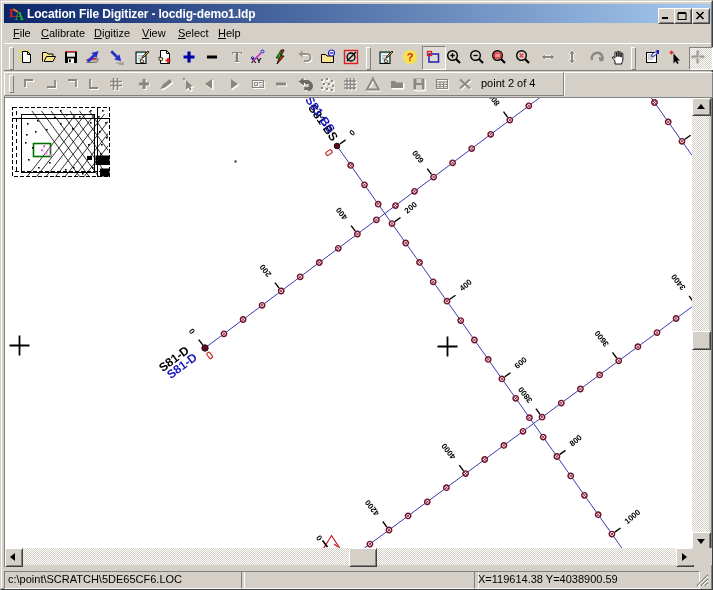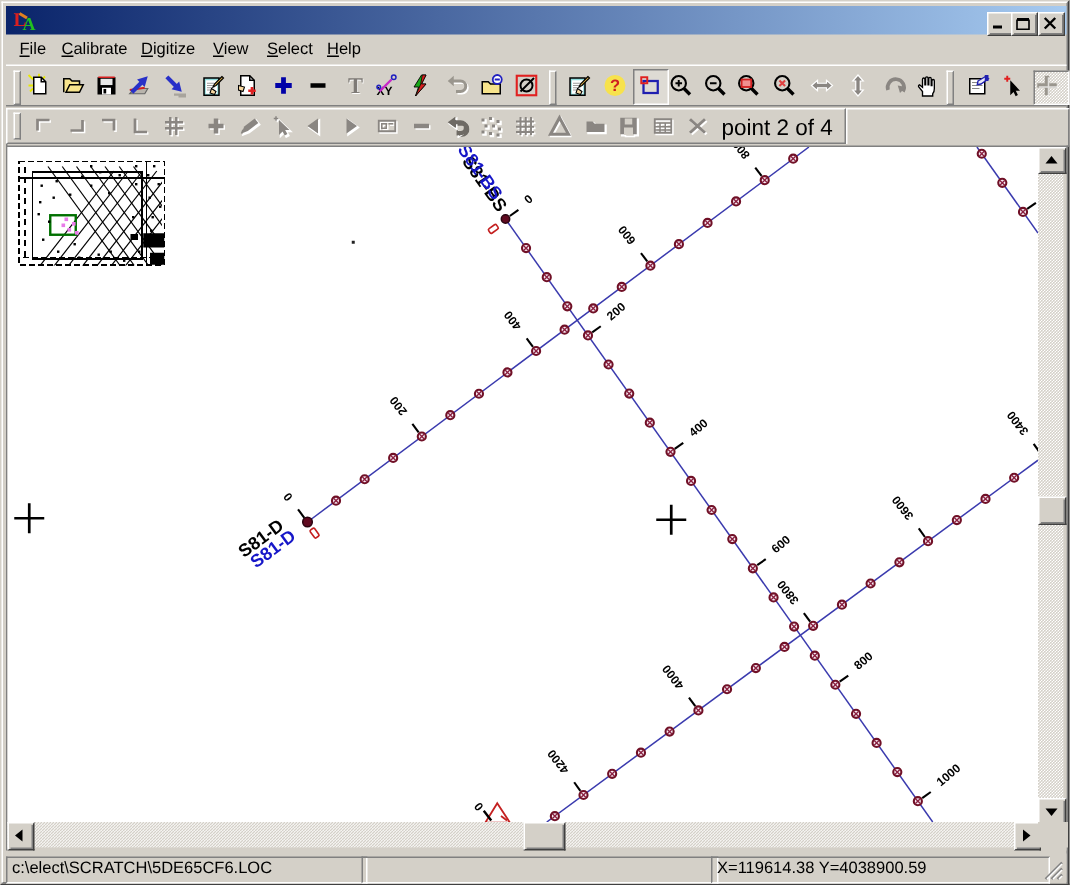--- a/index.html
+++ b/index.html
@@ -36,20 +36,21 @@
 .pane{position:absolute;top:2px;height:15px;border:1px solid;border-color:#808080 #fff #fff #808080;padding:1px 3px 0 3px;white-space:nowrap;overflow:hidden}
 u{text-decoration:underline}
 </style></head><body>
 <div id="win">
   <div id="title">
     <svg style="position:absolute;left:5px;top:1px" width="16" height="16" viewBox="0 0 16 16">
       <text x="0" y="12" font-size="13" font-weight="bold" fill="#d82020" font-family="Liberation Serif">L</text>
       <path d="M4,4 l5,3" stroke="#e08020" stroke-width="2"></path>
       <text x="6" y="15" font-size="12" font-weight="bold" fill="#20c020" font-family="Liberation Serif">A</text>
     </svg>
+    <span class="txt">Location File Digitizer - locdig-demo1.ldp</span>
     <div class="wbtn" style="left:654px"><svg width="14" height="12">
           <path d="M3,9 h6" stroke="#000" stroke-width="2"></path>
         </svg></div>
     <div class="wbtn" style="left:670px"><svg width="14" height="12">
           <path d="M3,3.5 h8 M3,4.5 h8 v6 h-8 z" fill="none" stroke="#000" stroke-width="1.1"></path>
         </svg></div>
     <div class="wbtn" style="left:688px"><svg width="14" height="12">
           <path d="M3.5,3 L10.5,10 M10.5,3 L3.5,10" stroke="#000" stroke-width="1.6"></path>
         </svg></div>
   </div>
@@ -208,21 +209,21 @@
     </svg>
     <div class="checkbtn" style="left:688px;top:46px;width:22px;height:21px"></div>
     <svg class="ti" style="left:689px;top:48px" width="16" height="16" viewBox="0 0 16 16">
       <path d="M8,1.5 v13 M1.5,8 h13" stroke="#9a968e" stroke-width="3"></path>
       <path d="M9,2.5 v13 M2.5,9 h13" stroke="#fff" stroke-width="1" opacity="0.7"></path>
     </svg>
   <div id="tb2">
     <div class="band" style="left:0;top:1px;width:558px;height:22px;border:1px solid;border-color:#fff #808080 #808080 #fff"></div>
     <div class="band" style="left:560px;top:1px;width:147px;height:24px;border:1px solid;border-color:#fff #808080 #808080 #fff"></div>
     <div class="grip" style="left:5px;top:4px;height:16px"></div>
-    <span style="position:absolute;left:477px;top:6px;font-size:15px">point 2 of 4</span>
+    <span style="position:absolute;left:477px;top:6px;font-size:11px">point 2 of 4</span>
   </div>
   <svg class="ti" style="left:21px;top:75px" width="16" height="16" viewBox="0 0 16 16">
       <g transform="translate(1,1)" stroke="#fff" fill="#fff">
         <path d="M3,11 V4 H11" stroke="#fff" stroke-width="1.8" fill="none"></path>
       </g>
       <path d="M3,11 V4 H11" stroke="#8a8682" stroke-width="1.8" fill="none"></path>
     </svg>
     <svg class="ti" style="left:42px;top:75px" width="16" height="16" viewBox="0 0 16 16">
       <g transform="translate(1,1)" stroke="#fff" fill="#fff">
         <path d="M4,11 H12 V4" stroke="#fff" stroke-width="1.8" fill="none"></path>
@@ -739,20 +740,20 @@
     <div class="sbtn" style="left:1px;top:452px;width:16px;height:17px">
         <div class="arr" style="left:4px;top:4px;border-top:4px solid transparent;border-bottom:4px solid transparent;border-right:5px solid #000"></div>
       </div>
     <div class="sbtn" style="left:672px;top:452px;width:16px;height:17px">
         <div class="arr" style="left:5px;top:4px;border-top:4px solid transparent;border-bottom:4px solid transparent;border-left:5px solid #000"></div>
       </div>
     <div class="sbtn" style="left:345px;top:452px;width:26px;height:17px"></div>
     <div style="position:absolute;left:688px;top:452px;width:20px;height:17px;background:#d4d0c8"></div>
   </div>
   <div id="status">
-    <div class="pane" style="left:0;width:233px">c:\elect\SCRATCH\5DE65CF6.LOC</div>
+    <div class="pane" style="left:0;width:233px">c:\point\SCRATCH\5DE65CF6.LOC</div>
     <div class="pane" style="left:237px;width:230px"></div>
     <div class="pane" style="left:470px;width:218px">X=119614.38 Y=4038900.59</div>
     <svg style="position:absolute;right:2px;bottom:2px" width="13" height="13">
         <path d="M12,1 L1,12 M12,5 L5,12 M12,9 L9,12" stroke="#808080" stroke-width="1.5"></path>
         <path d="M12,2 L2,12 M12,6 L6,12 M12,10 L10,12" stroke="#fff" stroke-width="1"></path>
       </svg>
   </div>
 </div>
 </body></html>

